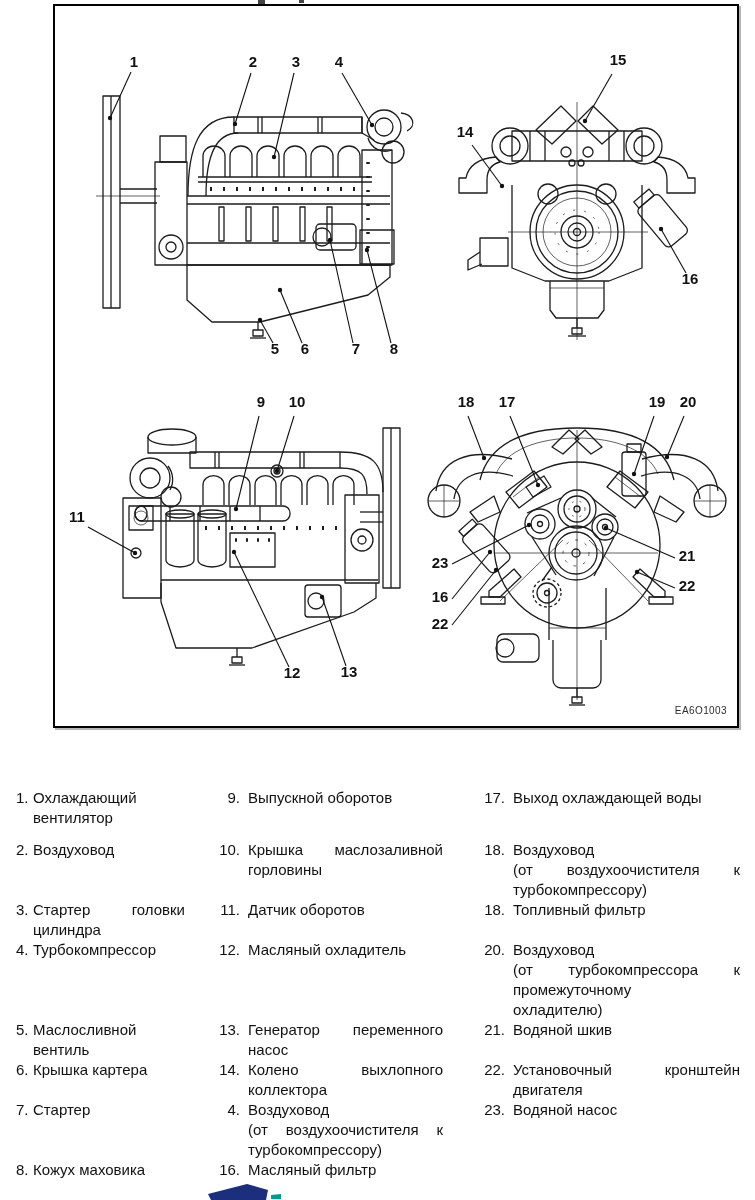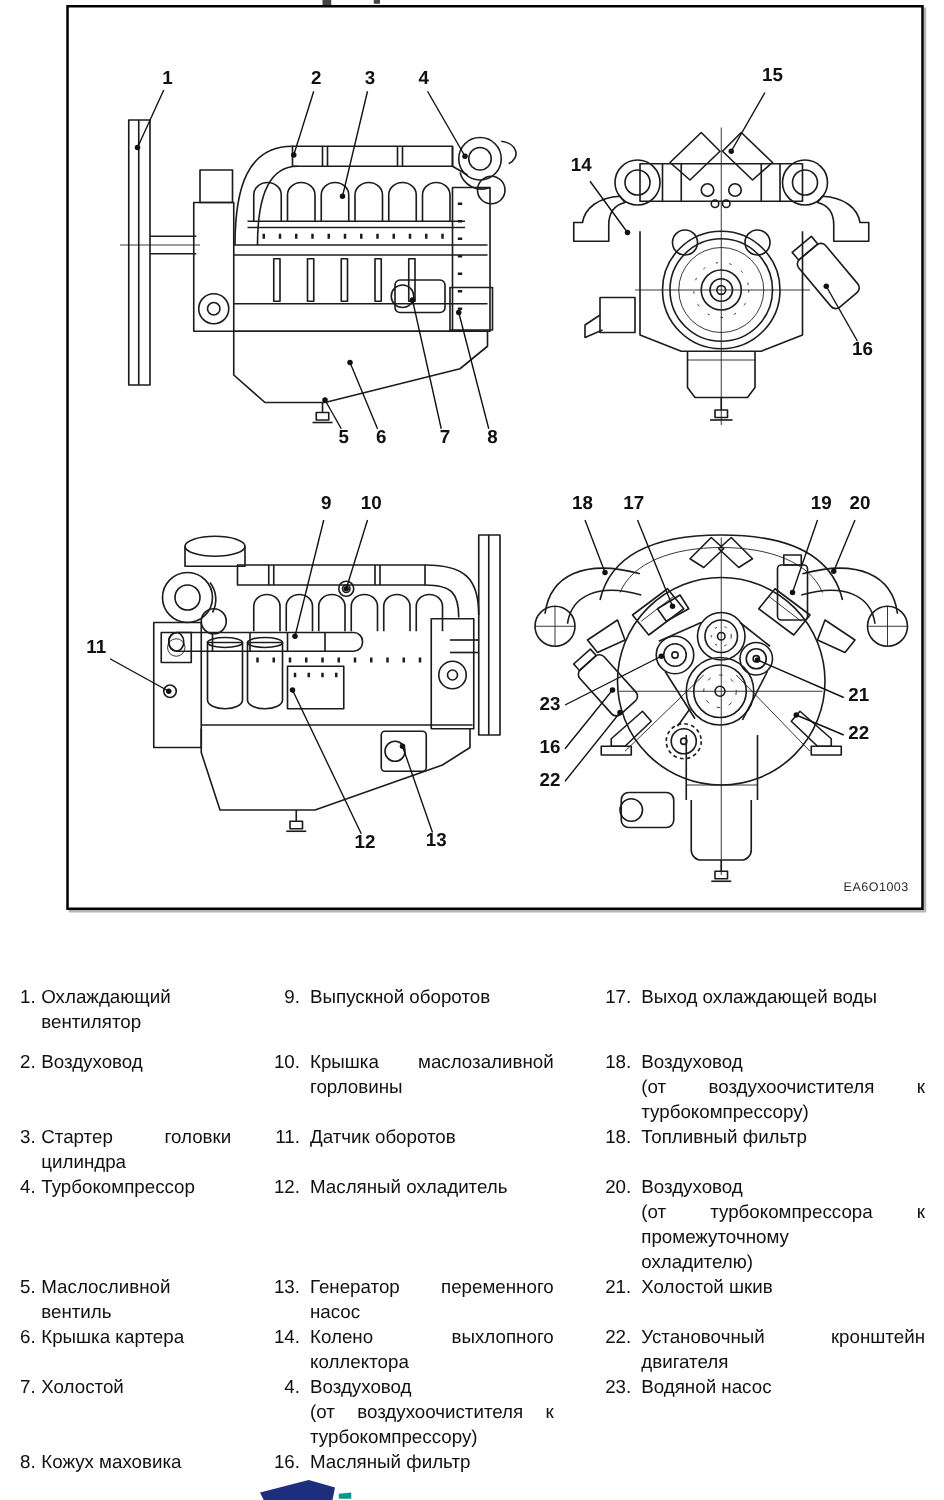--- a/index.html
+++ b/index.html
@@ -386,33 +386,33 @@
     <div class="ltxt">Воздуховод
 (от турбокомпрессора к промежуточному
 охладителю)</div>
   </div>
   <div class="lrow">
     <div class="lnum c1">5.</div>
     <div class="ltxt">Маслосливной вентиль</div>
     <div class="lnum">13.</div>
     <div class="ltxt">Генератор переменного насос</div>
     <div class="lnum">21.</div>
-    <div class="ltxt">Холостой шкив</div>
+    <div class="ltxt">Водяной шкив</div>
   </div>
   <div class="lrow">
     <div class="lnum c1">6.</div>
     <div class="ltxt">Крышка картера</div>
     <div class="lnum">14.</div>
     <div class="ltxt">Колено выхлопного коллектора</div>
     <div class="lnum">22.</div>
     <div class="ltxt">Установочный кронштейн двигателя</div>
   </div>
   <div class="lrow">
     <div class="lnum c1">7.</div>
-    <div class="ltxt">Холостой</div>
+    <div class="ltxt">Стартер</div>
     <div class="lnum">4.</div>
     <div class="ltxt">Воздуховод
 (от воздухоочистителя к турбокомпрессору)</div>
     <div class="lnum">23.</div>
     <div class="ltxt">Водяной насос</div>
   </div>
   <div class="lrow">
     <div class="lnum c1">8.</div>
     <div class="ltxt">Кожух маховика</div>
     <div class="lnum">16.</div>

